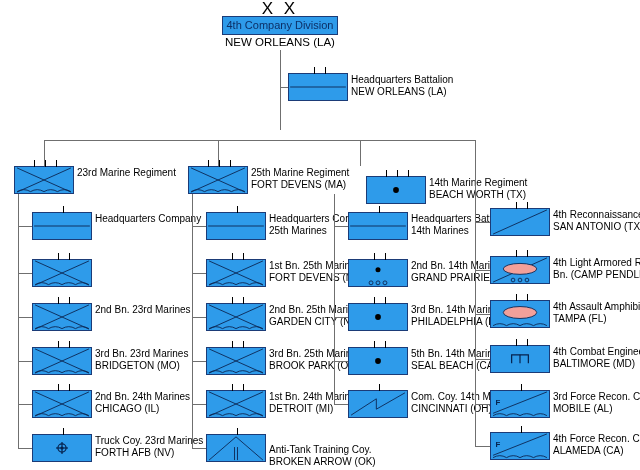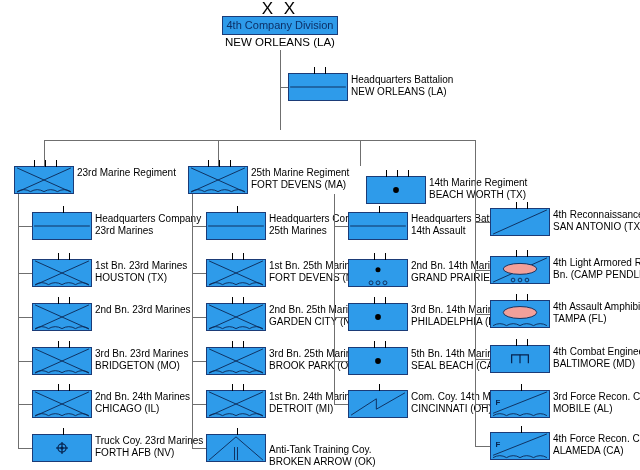--- a/index.html
+++ b/index.html
@@ -87,39 +87,34 @@
       <div class="sym" style="width: 60px; height: 28px; background: rgb(46, 155, 234); border-color: rgb(27, 59, 119);">
         <svg viewBox="0 0 60 28" width="60" height="28">
           <line x1="0" y1="14" x2="60" y2="14" stroke="#0d2a57" stroke-width="1"></line>
         </svg>
         <div class="ticks">
           <i style="left: 30px;"></i>
         </div>
       </div>
       <div class="lbl" style="left: 63px; top: 1px;">
         <span class="l1">Headquarters Company</span>
-        <span class="l2">23rd Marines</span>
       </div>
     </div>
     <div class="ln" style="left: 18px; top: 226px; width: 14px; height: 1px; background: rgb(111, 111, 111);"></div>
     <div class="node" style="left: 32px; top: 259px; width: 210px; height: 28px;">
       <div class="sym" style="width: 60px; height: 28px; background: rgb(46, 155, 234); border-color: rgb(27, 59, 119);">
         <svg viewBox="0 0 60 28" width="60" height="28">
           <line x1="1" y1="1" x2="59" y2="27" stroke="#0d2a57" stroke-width="1"></line>
           <line x1="59" y1="1" x2="1" y2="27" stroke="#0d2a57" stroke-width="1"></line>
           <path d="M 1 26.5 Q 8.25 22.3 15.5 26.5 Q 22.75 22.3 30 26.5 Q 37.25 22.3 44.5 26.5 Q 51.75 22.3 59 26.5" fill="none" stroke="#0d2a57" stroke-width="1"></path>
         </svg>
         <div class="ticks">
           <i style="left: 25px;"></i>
           <i style="left: 36px;"></i>
         </div>
-      </div>
-      <div class="lbl" style="left: 63px; top: 1px;">
-        <span class="l1">1st Bn. 23rd Marines</span>
-        <span class="l2">HOUSTON (TX)</span>
       </div>
     </div>
     <div class="ln" style="left: 18px; top: 273px; width: 14px; height: 1px; background: rgb(111, 111, 111);"></div>
     <div class="node" style="left: 32px; top: 303px; width: 210px; height: 28px;">
       <div class="sym" style="width: 60px; height: 28px; background: rgb(46, 155, 234); border-color: rgb(27, 59, 119);">
         <svg viewBox="0 0 60 28" width="60" height="28">
           <line x1="1" y1="1" x2="59" y2="27" stroke="#0d2a57" stroke-width="1"></line>
           <line x1="59" y1="1" x2="1" y2="27" stroke="#0d2a57" stroke-width="1"></line>
           <path d="M 1 26.5 Q 8.25 22.3 15.5 26.5 Q 22.75 22.3 30 26.5 Q 37.25 22.3 44.5 26.5 Q 51.75 22.3 59 26.5" fill="none" stroke="#0d2a57" stroke-width="1"></path>
         </svg>
@@ -331,21 +326,21 @@
       <div class="sym" style="width: 60px; height: 28px; background: rgb(46, 155, 234); border-color: rgb(27, 59, 119);">
         <svg viewBox="0 0 60 28" width="60" height="28">
           <line x1="0" y1="14" x2="60" y2="14" stroke="#0d2a57" stroke-width="1"></line>
         </svg>
         <div class="ticks">
           <i style="left: 30px;"></i>
         </div>
       </div>
       <div class="lbl" style="left: 63px; top: 1px;">
         <span class="l1">Headquarters Battery</span>
-        <span class="l2">14th Assault</span>
+        <span class="l2">14th Marines</span>
       </div>
     </div>
     <div class="ln" style="left: 334px; top: 226px; width: 14px; height: 1px; background: rgb(111, 111, 111);"></div>
     <div class="node" style="left: 348px; top: 259px; width: 210px; height: 28px;">
       <div class="sym" style="width: 60px; height: 28px; background: rgb(46, 155, 234); border-color: rgb(27, 59, 119);">
         <svg viewBox="0 0 60 28" width="60" height="28">
           <circle cx="30" cy="10.6" r="2.7" fill="#000"></circle>
           <circle cx="22.5" cy="24.6" r="2.1" fill="none" stroke="#0d2a57" stroke-width="1"></circle>
           <circle cx="30" cy="24.6" r="2.1" fill="none" stroke="#0d2a57" stroke-width="1"></circle>
           <circle cx="37.5" cy="24.6" r="2.1" fill="none" stroke="#0d2a57" stroke-width="1"></circle>

